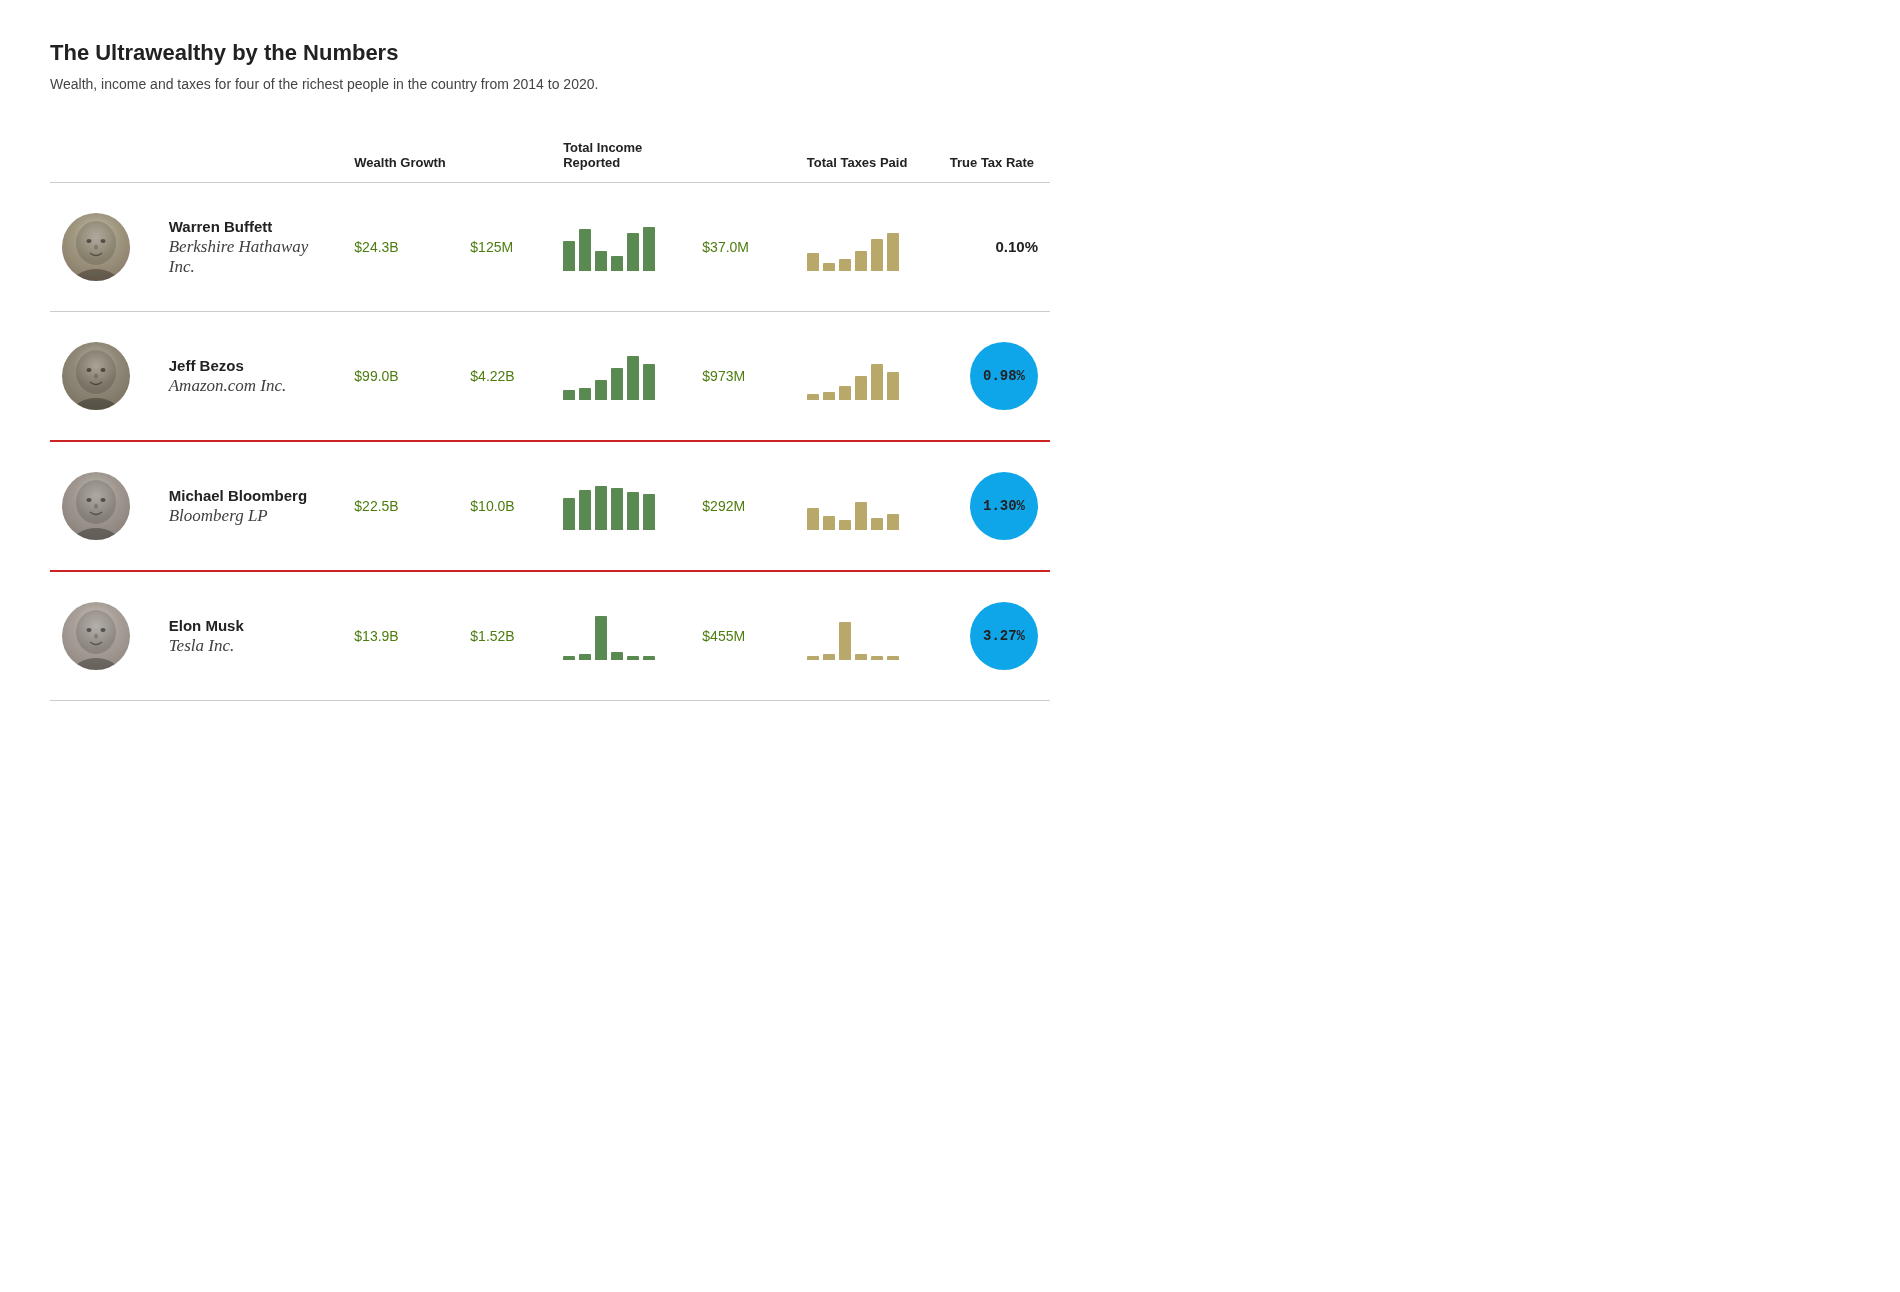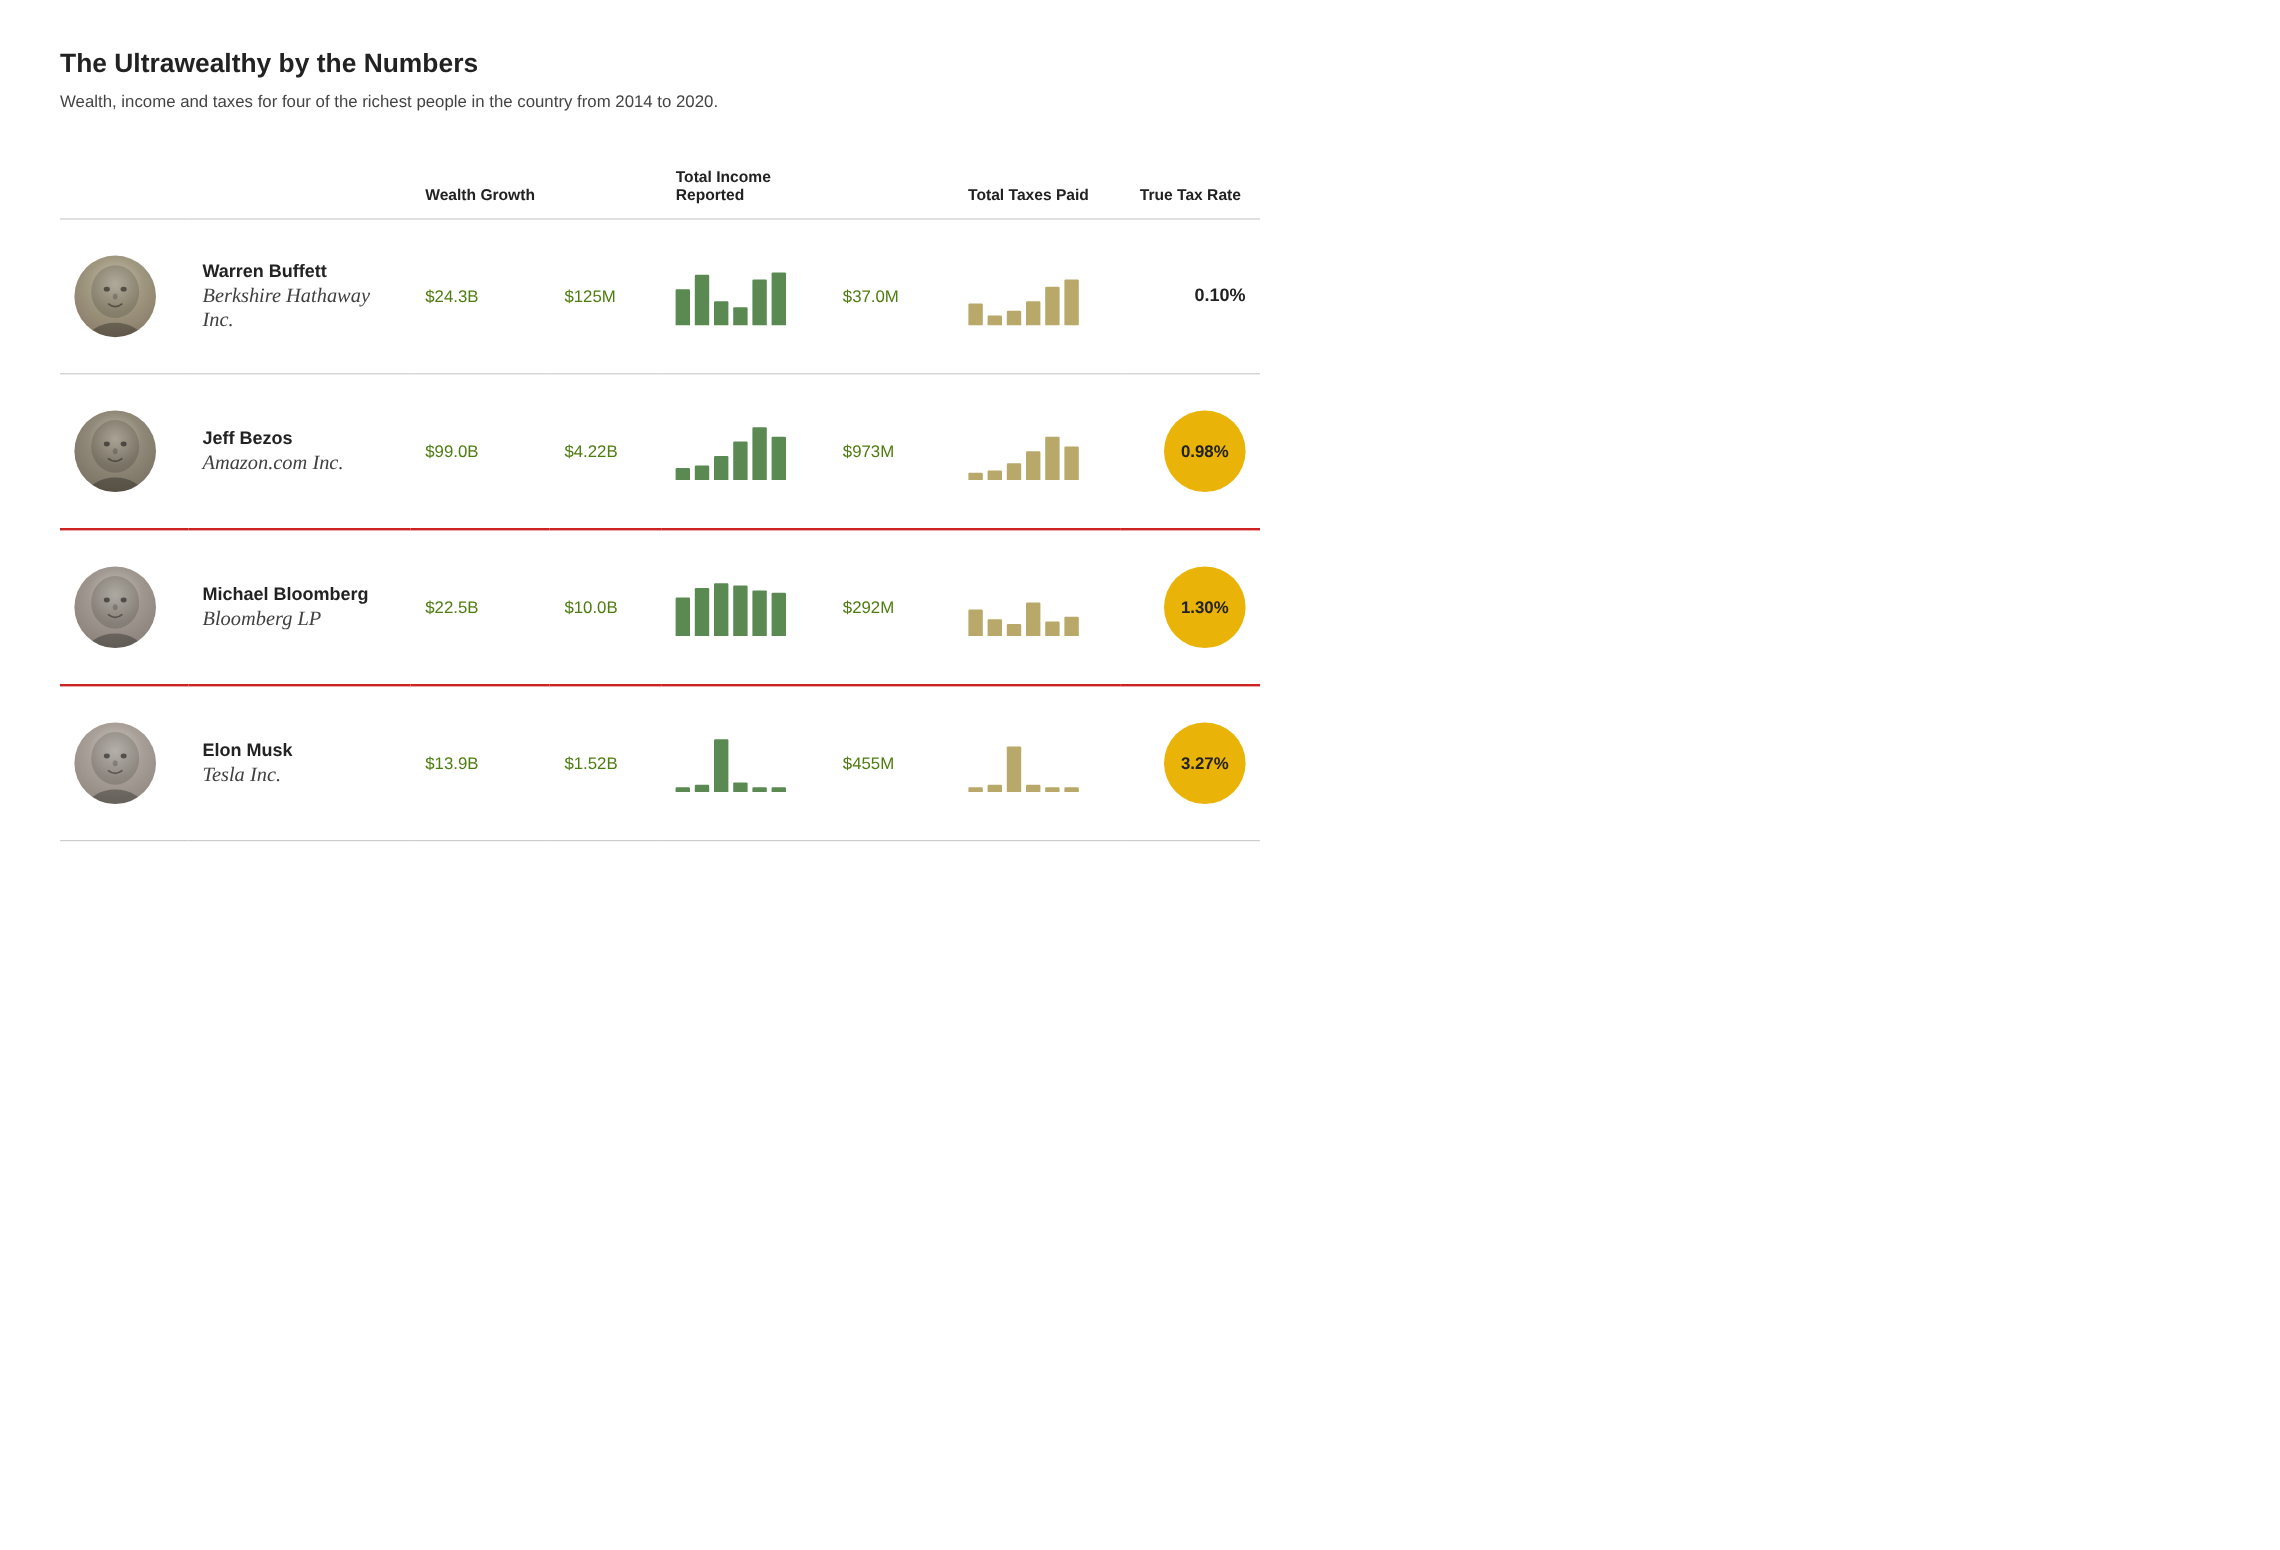--- a/index.html
+++ b/index.html
@@ -72,25 +72,25 @@
       font-size: 14px;
       color: #4d7c0f;
     }
     .rate-badge {
       display: inline-flex;
       align-items: center;
       justify-content: center;
       width: 68px;
       height: 68px;
       border-radius: 50%;
-      background: #eab308;
+      background: #0ea5e9;
       font-weight: bold;
       font-size: 14px;
       color: #222;
-      font-family: Liberation Sans, sans-serif;
+      font-family: Liberation Mono, monospace;
     }
     .rate-plain {
       font-weight: bold;
       font-size: 15px;
       font-family: Arial, sans-serif;
     }
     td.rate-cell {
       text-align: right;
     }
 

